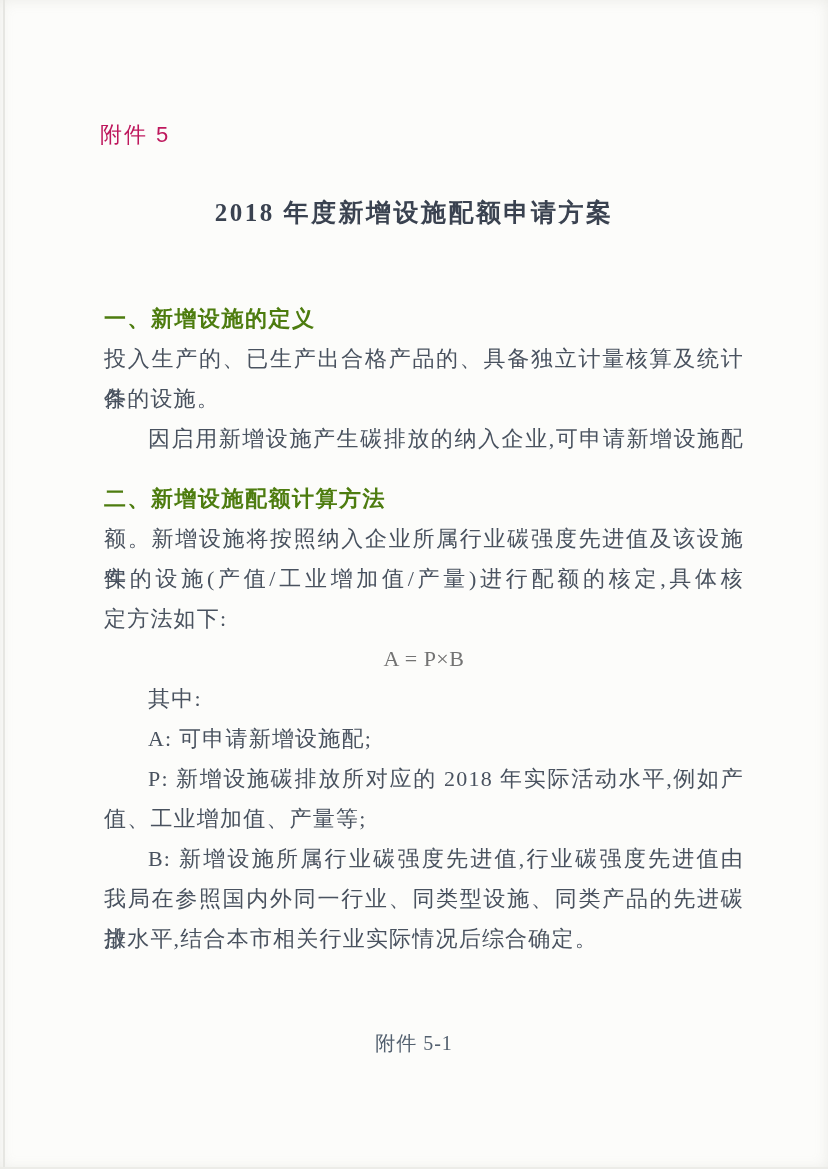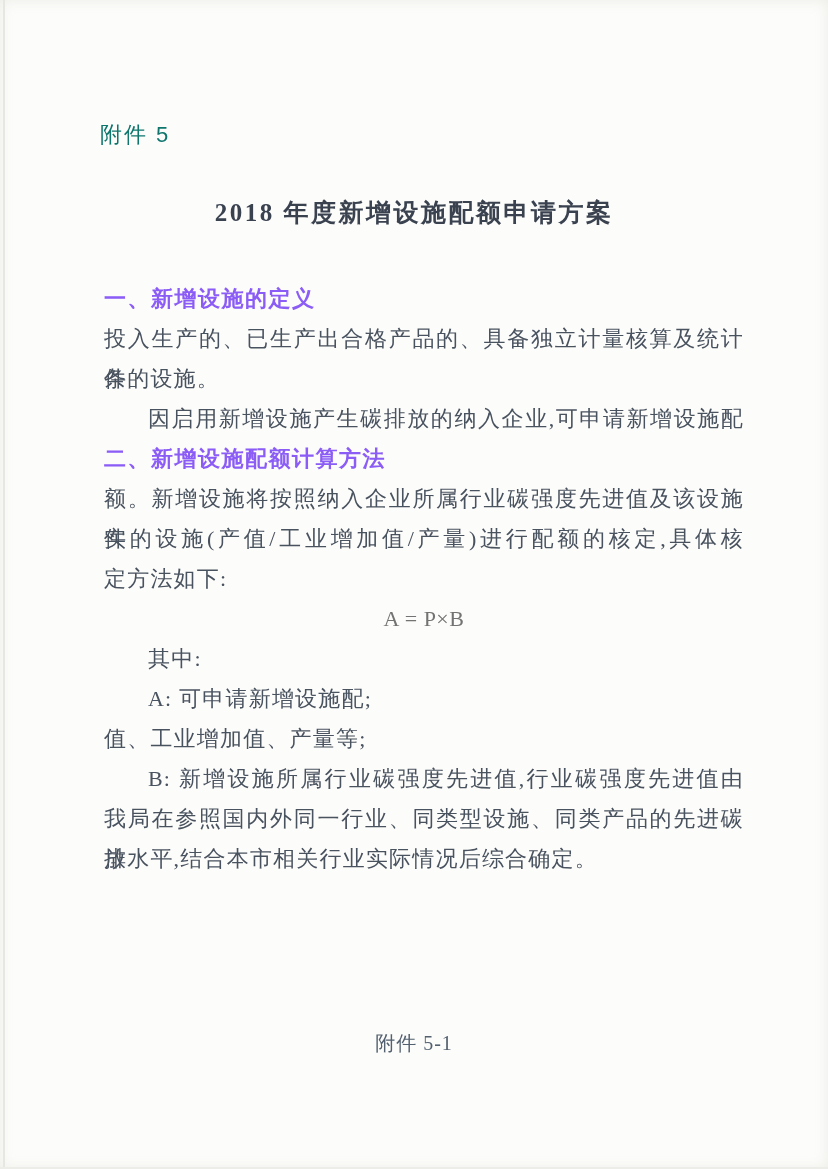--- a/index.html
+++ b/index.html
@@ -30,21 +30,21 @@
     background: #ecece8;
   }
 
   .attachment-label {
     position: absolute;
     left: 100px; top: 120px;
     font-family: "Liberation Sans", sans-serif;
     font-weight: 500;
     font-size: 22px;
     letter-spacing: 2px;
-    color: #0f766e;
+    color: #be185d;
   }
 
   .doc-title {
     position: absolute;
     top: 196px; left: 0;
     width: 100%;
     text-align: center;
     font-family: Liberation Serif, serif;
     font-weight: 700;
     font-size: 25px;
@@ -69,21 +69,22 @@
     text-align: justify;
     text-align-last: justify;
   }
   .row.first {        
     text-indent: 44px;
   }
   .row.h {            
     font-family: Liberation Serif, serif;
     font-weight: 700;
     letter-spacing: 1.5px;
-    color: #8b5cf6;
+    color: #4d7c0f;
+    margin-top: 20px;
   }
   .row.formula {
     text-align: left;
     text-align-last: center;
     letter-spacing: 0.5px;
     color: #737373;
   }
 
   .page-footer {
     position: absolute;
@@ -111,20 +112,21 @@
     <div class="row j">投入生产的、已生产出合格产品的、具备独立计量核算及统计条</div>
     <div class="row">件的设施。</div>
     <div class="row j first">因启用新增设施产生碳排放的纳入企业,可申请新增设施配</div>
     <div class="row h">二、新增设施配额计算方法</div>
     <div class="row j">额。新增设施将按照纳入企业所属行业碳强度先进值及该设施实</div>
     <div class="row j">件的设施(产值/工业增加值/产量)进行配额的核定,具体核</div>
     <div class="row">定方法如下:</div>
     <div class="row formula">A = P×B</div>
     <div class="row first">其中:</div>
     <div class="row first">A: 可申请新增设施配;</div>
+    <div class="row j first">P: 新增设施碳排放所对应的 2018 年实际活动水平,例如产</div>
     <div class="row">值、工业增加值、产量等;</div>
     <div class="row j first">B: 新增设施所属行业碳强度先进值,行业碳强度先进值由</div>
     <div class="row j">我局在参照国内外同一行业、同类型设施、同类产品的先进碳排</div>
     <div class="row">放水平,结合本市相关行业实际情况后综合确定。</div>
   </div>
 
   <div class="page-footer">附件 5-1</div>
 </div>
 
 </body></html>

